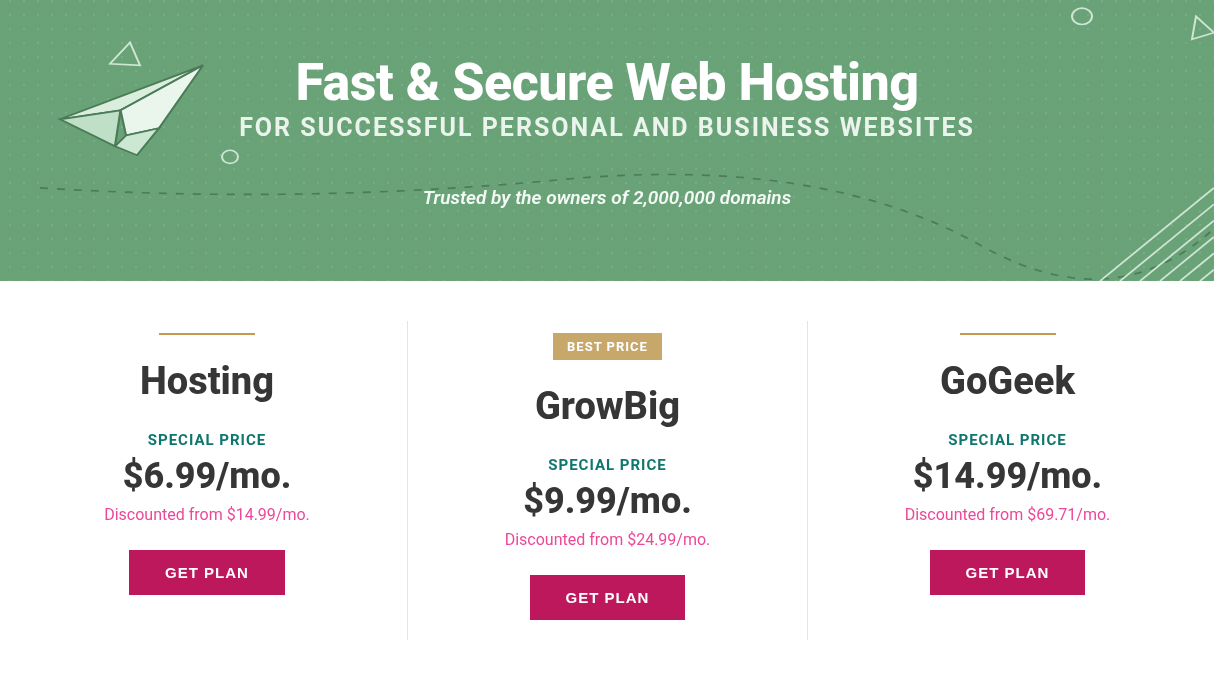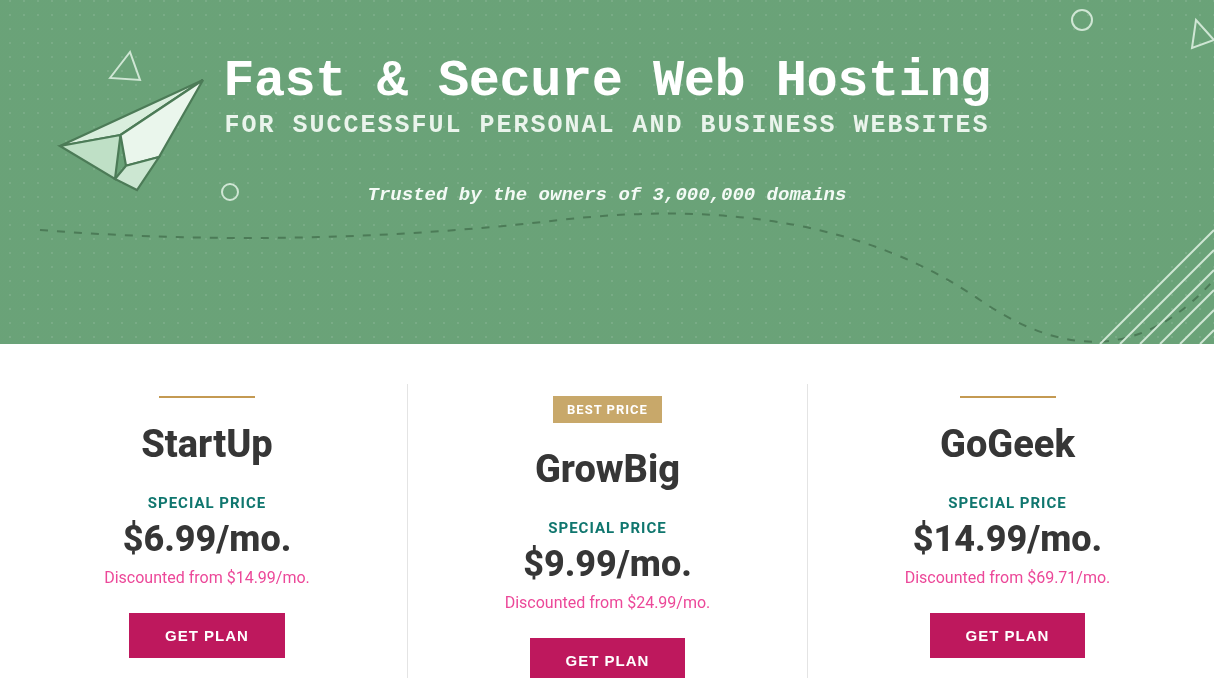--- a/index.html
+++ b/index.html
@@ -5,31 +5,30 @@
   * { box-sizing: border-box; margin: 0; padding: 0; }
   body {
     font-family: -apple-system, BlinkMacSystemFont, "Segoe UI", Roboto, "Helvetica Neue", Arial, sans-serif;
     width: 1214px;
     background: #fff;
     color: #222;
   }
   .hero {
     position: relative;
     width: 100%;
-    height: 344px;
+    height: 281px;
     background: #6ea97d;
     background-image:
       radial-gradient(rgba(255,255,255,0.10) 1px, transparent 1px),
       linear-gradient(rgba(0,0,0,0.04), rgba(0,0,0,0.04));
     background-size: 14px 14px, auto;
     background-position: -25px -6px, 0 0;
     overflow: hidden;
     text-align: center;
     color: #fff;
-    font-family: Liberation Mono, monospace;
   }
   .hero h1 {
     position: relative;
     z-index: 2;
     font-size: 52px;
     font-weight: 800;
     letter-spacing: -0.5px;
     margin-top: 52px;
     color: #fff;
   }
@@ -153,28 +152,28 @@
       <line x1="1120" y1="344" x2="1214" y2="250"></line>
       <line x1="1140" y1="344" x2="1214" y2="270"></line>
       <line x1="1160" y1="344" x2="1214" y2="290"></line>
       <line x1="1180" y1="344" x2="1214" y2="310"></line>
       <line x1="1200" y1="344" x2="1214" y2="330"></line>
     </g>
   </svg>
 
   <h1>Fast &amp; Secure Web Hosting</h1>
   <div class="subtitle">FOR SUCCESSFUL PERSONAL AND BUSINESS WEBSITES</div>
-  <div class="trusted">Trusted by the owners of 3,000,000 domains</div>
+  <div class="trusted">Trusted by the owners of 2,000,000 domains</div>
 </section>
 
 <section class="plans">
 
   <div class="plan">
     <div class="divider-top"></div>
-    <h2 class="plan-name">StartUp</h2>
+    <h2 class="plan-name">Hosting</h2>
     <div class="special">SPECIAL PRICE</div>
     <div class="price">$6.99/mo.</div>
     <div class="discounted">Discounted from $14.99/mo.</div>
     <button class="cta">GET PLAN</button>
   </div>
 
   <div class="plan">
     <div class="badge">BEST PRICE</div>
     <h2 class="plan-name">GrowBig</h2>
     <div class="special">SPECIAL PRICE</div>

